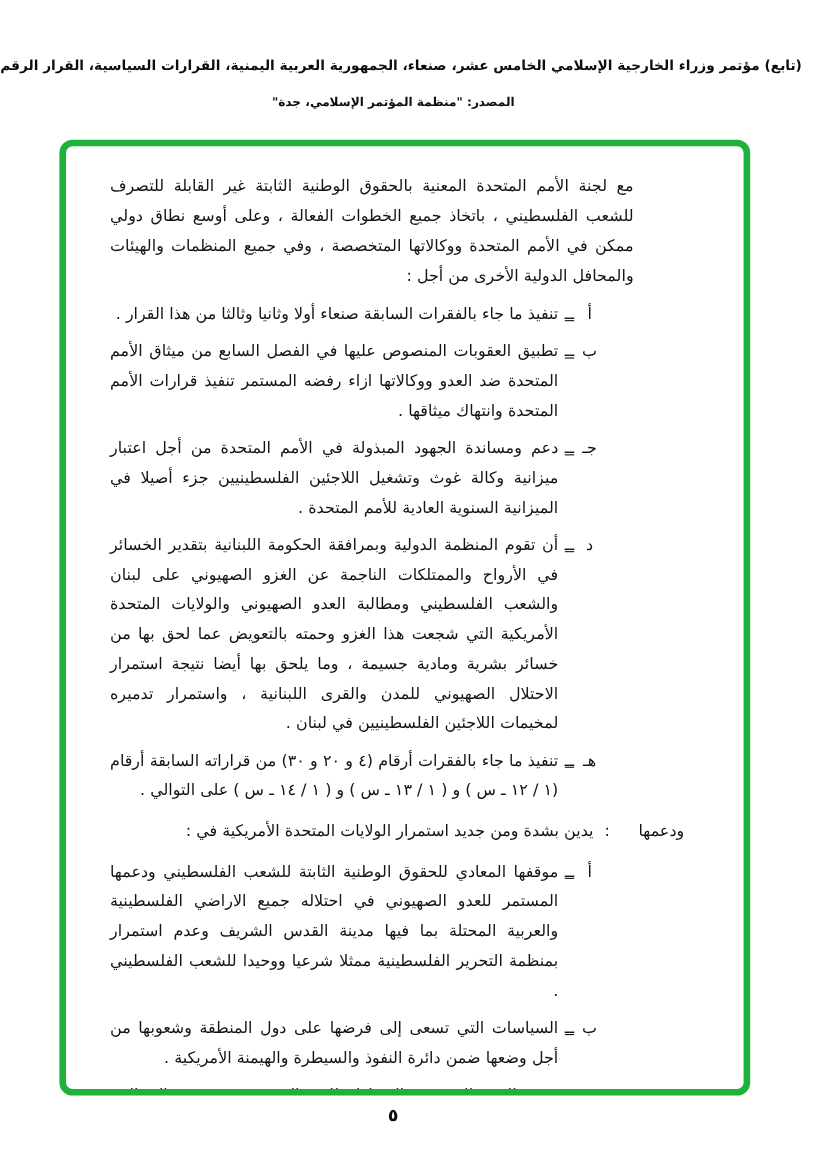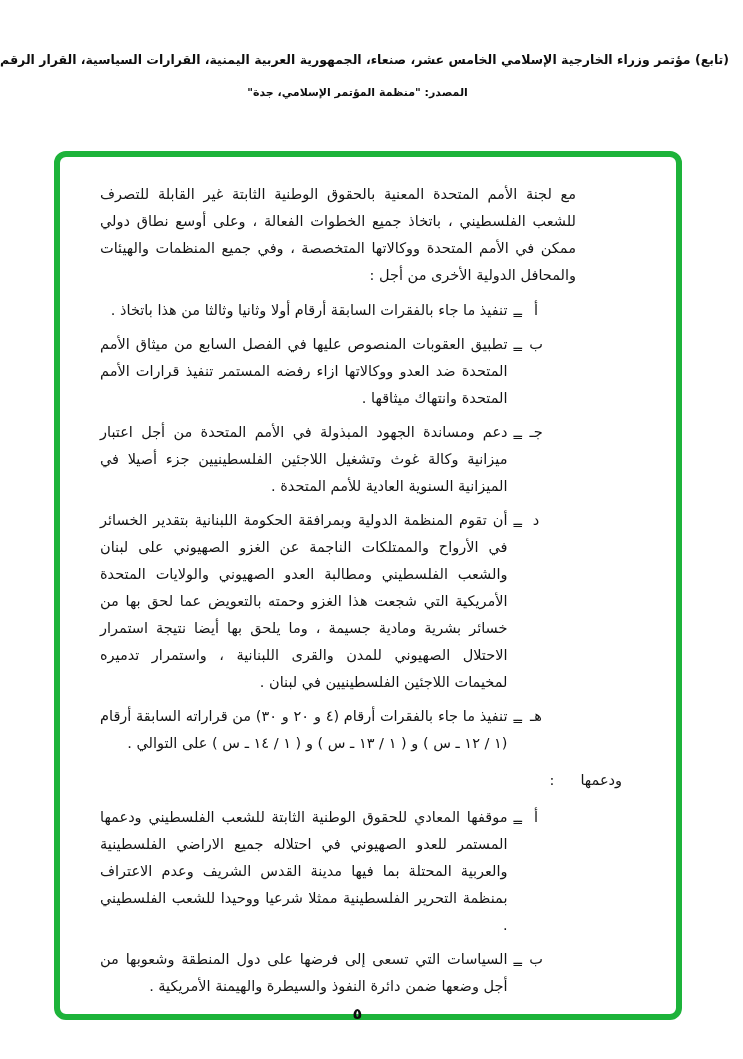--- a/index.html
+++ b/index.html
@@ -38,21 +38,20 @@
   
   .green-box {
     position: absolute;
     left: 54px; top: 127px;
     width: 628px; height: 869px;
     box-sizing: border-box;
     border: 6px solid #1db33a;
     border-radius: 12px;
     overflow: hidden;
     background: #ffffff;
-    margin-top: 24px;
   }
   .content {
     direction: rtl;
     padding: 24px 100px 10px 40px;
     font-size: 14.5px;
     line-height: 27px;
     text-align: justify;
     color: #141414;
   }
   .intro { margin: 0 0 8px 0; }
@@ -96,21 +95,21 @@
   <div class="header-line2">المصدر: "منظمة المؤتمر الإسلامي، جدة"</div>
 
   <div class="green-box" style="border-color: rgb(29, 179, 58);">
     <div class="content">
 
       <p class="intro">مع لجنة الأمم المتحدة المعنية بالحقوق الوطنية الثابتة غير القابلة للتصرف للشعب الفلسطيني ، باتخاذ جميع الخطوات الفعالة ، وعلى أوسع نطاق دولي ممكن في الأمم المتحدة ووكالاتها المتخصصة ، وفي جميع المنظمات والهيئات والمحافل الدولية الأخرى من أجل :</p>
 
       <div class="item">
         <span class="item-letter">أ</span>
         <span class="item-dash">ــ</span>
-        <span class="item-text">تنفيذ ما جاء بالفقرات السابقة أرقام أولا وثانيا وثالثا من هذا باتخاذ .</span>
+        <span class="item-text">تنفيذ ما جاء بالفقرات السابقة صنعاء أولا وثانيا وثالثا من هذا القرار .</span>
       </div>
 
       <div class="item">
         <span class="item-letter">ب</span>
         <span class="item-dash">ــ</span>
         <span class="item-text">تطبيق العقوبات المنصوص عليها في الفصل السابع من ميثاق الأمم المتحدة ضد العدو ووكالاتها ازاء رفضه المستمر تنفيذ قرارات الأمم المتحدة وانتهاك ميثاقها .</span>
       </div>
 
       <div class="item">
         <span class="item-letter">جـ</span>
@@ -126,26 +125,27 @@
 
       <div class="item">
         <span class="item-letter">هـ</span>
         <span class="item-dash">ــ</span>
         <span class="item-text">تنفيذ ما جاء بالفقرات أرقام (٤ و ٢٠ و ٣٠) من قراراته السابقة أرقام (١ / ١٢ ـ س ) و ( ١ / ١٣ ـ س ) و ( ١ / ١٤ ـ س ) على التوالي .</span>
       </div>
 
       <div class="section-row">
         <span class="section-label">ودعمها</span>
         <span class="section-colon">:</span>
+        <span class="section-text">يدين بشدة ومن جديد استمرار الولايات المتحدة الأمريكية في :</span>
       </div>
 
       <div class="item">
         <span class="item-letter">أ</span>
         <span class="item-dash">ــ</span>
-        <span class="item-text">موقفها المعادي للحقوق الوطنية الثابتة للشعب الفلسطيني ودعمها المستمر للعدو الصهيوني في احتلاله جميع الاراضي الفلسطينية والعربية المحتلة بما فيها مدينة القدس الشريف وعدم الاعتراف بمنظمة التحرير الفلسطينية ممثلا شرعيا ووحيدا للشعب الفلسطيني .</span>
+        <span class="item-text">موقفها المعادي للحقوق الوطنية الثابتة للشعب الفلسطيني ودعمها المستمر للعدو الصهيوني في احتلاله جميع الاراضي الفلسطينية والعربية المحتلة بما فيها مدينة القدس الشريف وعدم استمرار بمنظمة التحرير الفلسطينية ممثلا شرعيا ووحيدا للشعب الفلسطيني .</span>
       </div>
 
       <div class="item">
         <span class="item-letter">ب</span>
         <span class="item-dash">ــ</span>
         <span class="item-text">السياسات التي تسعى إلى فرضها على دول المنطقة وشعوبها من أجل وضعها ضمن دائرة النفوذ والسيطرة والهيمنة الأمريكية .</span>
       </div>
 
       <div class="item">
         <span class="item-letter">جـ</span>

